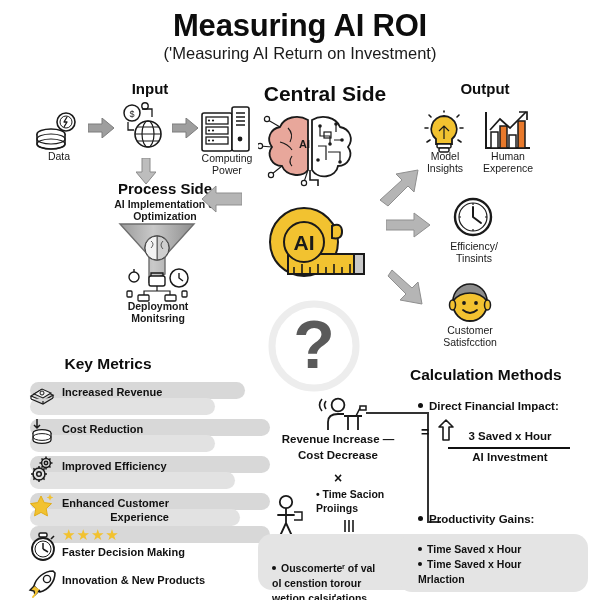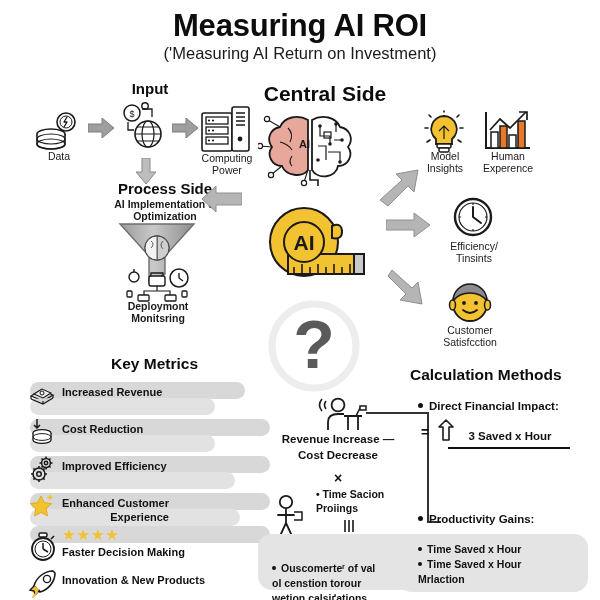--- a/index.html
+++ b/index.html
@@ -37,21 +37,21 @@
   }
 
   
   .sec-head {
     font-weight: bold;
     color: #0d0d0d;
   }
   #input-head { left: 90px; top: 80px; width: 120px; font-size: 15px; }
   #central-head { left: 240px; top: 82px; width: 170px; font-size: 21px; }
   #output-head { left: 420px; top: 80px; width: 130px; font-size: 15px; }
-  #keymetrics-head { left: 18px; top: 355px; width: 180px; font-size: 15.5px; text-align: right; }
+  #keymetrics-head { left: 18px; top: 355px; width: 180px; font-size: 15.5px; text-align: center; }
   #calc-head { left: 410px; top: 366px; width: 185px; font-size: 15.5px; text-align: left; }
 
   
   #process-head {
     left: 90px; top: 180px; width: 150px;
     font-size: 15px; font-weight: bold; color: #0d0d0d;
   }
   #process-sub {
     left: 82px; top: 198px; width: 166px;
     font-size: 10.5px; font-weight: bold; color: #1a1a1a; line-height: 1.15;
@@ -333,20 +333,21 @@
     </g>
     <circle cx="42" cy="38" r="20" fill="#F2C230" stroke="#1a1a1a" stroke-width="2"></circle>
     <text x="42" y="46" font-size="21" font-weight="bold" text-anchor="middle" fill="#1a1a1a" font-family="Liberation Sans, sans-serif">AI</text>
   </svg>
 
   <svg class="abs" style="left:268px; top:300px;" width="92" height="92" viewBox="0 0 92 92">
     <circle cx="46" cy="46" r="42" fill="none" stroke="#ededed" stroke-width="7"></circle>
     <text x="46" y="68" font-size="68" font-weight="bold" text-anchor="middle" fill="#5a5a5a" font-family="Liberation Sans, sans-serif">?</text>
   </svg>
 
+  <div class="abs ctr sec-head" id="output-head">Output</div>
 
   <svg class="abs" style="left:376px; top:168px;" width="46" height="40" viewBox="0 0 46 40">
     <path d="M4 32 L26 12 L20 6 L42 2 L38 24 L32 18 L12 38 z" fill="#b5b5b5" stroke="#8f8f8f" stroke-width="1"></path>
   </svg>
 
   <svg class="abs" style="left:422px; top:110px;" width="44" height="46" viewBox="0 0 44 46">
     <path d="M22 6 a13 13 0 0 1 8 23 v5 h-16 v-5 a13 13 0 0 1 8 -23 z" fill="#F2C230" stroke="#1a1a1a" stroke-width="1.8"></path>
     <rect x="15" y="34" width="14" height="4" rx="1.4" fill="#fff" stroke="#1a1a1a" stroke-width="1.5"></rect>
     <rect x="17" y="38" width="10" height="4" rx="1.4" fill="#fff" stroke="#1a1a1a" stroke-width="1.5"></rect>
     <g stroke="#1a1a1a" stroke-width="1.6" stroke-linecap="round">
@@ -529,20 +530,21 @@
   </div>
 
   <div class="abs" id="eq-sign">=</div>
 
   <svg class="abs" style="left:437px; top:418px;" width="18" height="24" viewBox="0 0 18 24">
     <path d="M9 2 L16 9 H12 V22 H6 V9 H2 z" fill="#fff" stroke="#1a1a1a" stroke-width="1.6" stroke-linejoin="round"></path>
   </svg>
 
   <div class="abs ctr" id="frac-num">3 Saved x Hour</div>
   <div class="abs" id="frac-bar"></div>
+  <div class="abs ctr" id="frac-den">AI Investment</div>
 
   <div class="abs calc-bullet" style="left:418px; top:513px;">
     <span class="calc-dot"></span><span>Productivity Gains:</span>
   </div>
 
   <div class="callout" style="left:398px; top:534px; width:190px; height:58px;"></div>
   <div class="callout-text" style="left:418px; top:542px; width:170px;">
     <div><span class="cdot"></span><span>Time Saved x Hour</span></div>
     <div style="white-space:pre-line;"><span class="cdot"></span><span>Time Saved x Hour
   Mrlaction</span></div>

